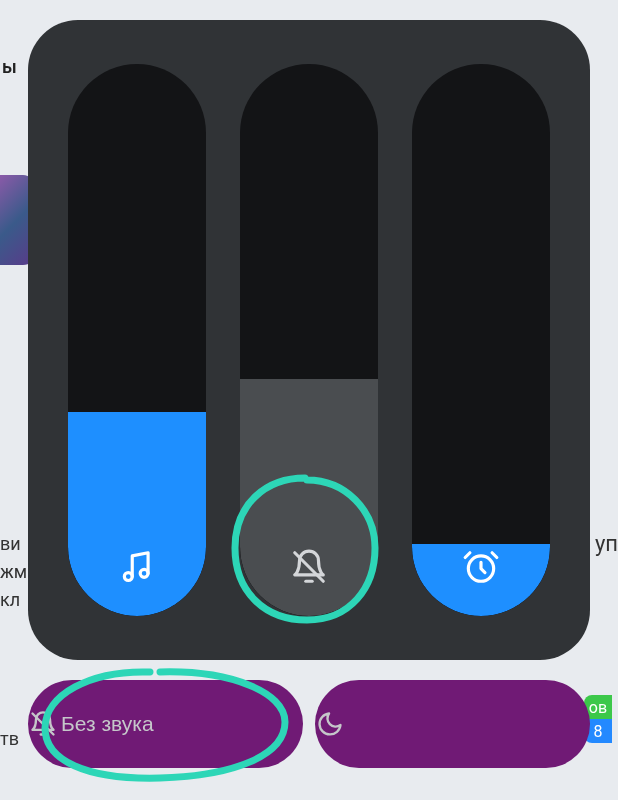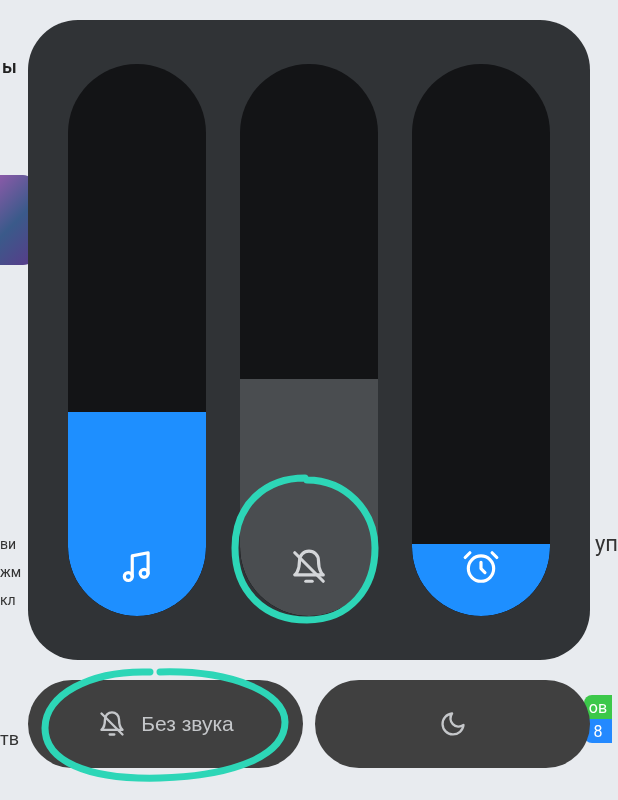--- a/index.html
+++ b/index.html
@@ -26,21 +26,21 @@
       left: 0;
       width: 35px;
       height: 90px;
       border-radius: 0 12px 12px 0;
       background: linear-gradient(135deg, #8a5aa8, #3a5a8a, #5a3a8a);
     }
     .bg-text-lines {
       position: absolute;
       left: 0;
       top: 530px;
-      font-size: 14px;
+      font-size: 18px;
       color: #333;
       line-height: 28px;
     }
     .bg-text-right {
       position: absolute;
       right: 0;
       top: 530px;
       font-size: 22px;
       color: #333;
       line-height: 28px;
@@ -123,26 +123,25 @@
       top: 680px;
       left: 28px;
       width: 562px;
       height: 88px;
       display: flex;
       gap: 12px;
     }
     
     .mode-button {
       flex: 1;
-      background: #404040;
+      background: #701a75;
       border-radius: 44px;
       display: flex;
       align-items: center;
-      justify-content: center;
-      gap: 14px;
+      gap: 3px;
       color: #c5c7ca;
       font-size: 21px;
       cursor: pointer;
       border: none;
     }
     .mode-button .icon {
       width: 30px;
       height: 30px;
       display: flex;
       align-items: center;

